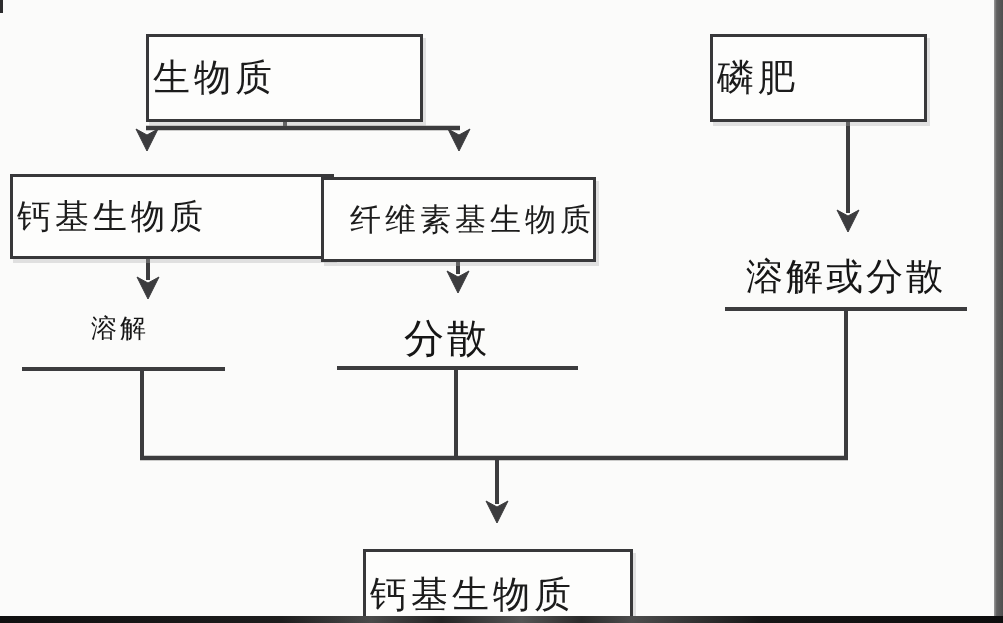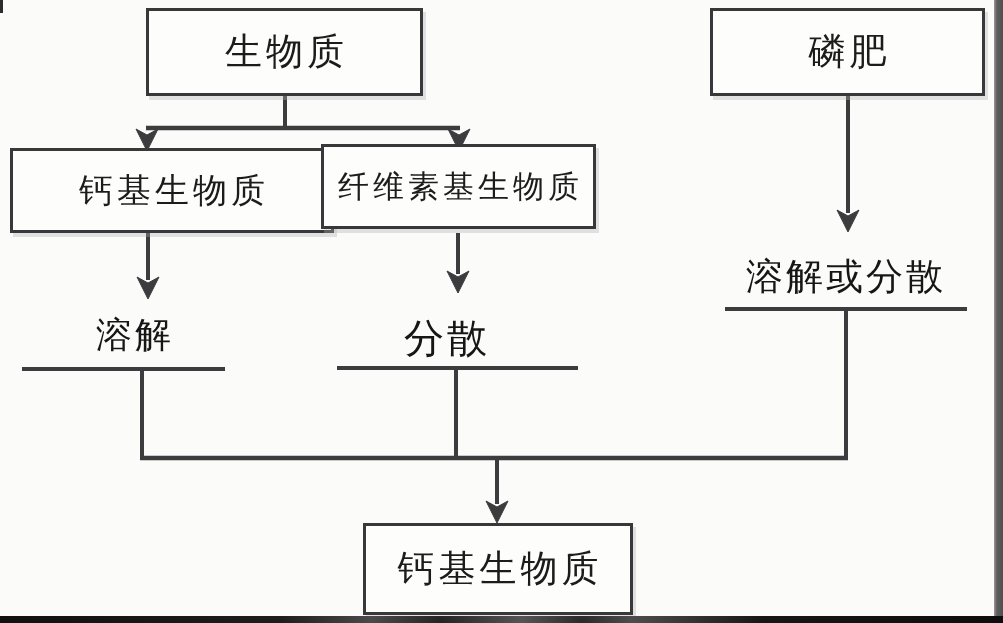--- a/index.html
+++ b/index.html
@@ -17,47 +17,48 @@
   #connectors{
     position:absolute;left:0;top:0;width:1003px;height:623px;
     z-index:1;
   }
   
   .node{
     position:absolute;
     box-sizing:border-box;
     border:3px solid #38383a;
     background:#fdfdfc;
-    display:flex;align-items:center;justify-content:center;
+    display:flex;align-items:center;justify-content:flex-start;
     color:#1c1c1c;
     box-shadow:3px 4px 0 rgba(175,175,175,0.35);
     z-index:2;
+    margin-top:26px;
   }
   .node .lbl{
     letter-spacing:4px;
     text-indent:4px;
     white-space:nowrap;
     font-weight:400;
   }
   #box-biomass   {left:146px;top:8px;  width:277px;height:88px;font-size:37px;}
-  #box-phosphate {left:710px;top:8px;  width:275px;height:88px;font-size:37px;}
+  #box-phosphate {left:710px;top:8px;  width:217px;height:88px;font-size:37px;}
   #box-calcium   {left:10px; top:148px;width:324px;height:85px;font-size:34px;}
-  #box-cellulose {left:321px;top:144px;width:275px;height:85px;font-size:31px;}
+  #box-cellulose {left:321px;top:151px;width:275px;height:85px;font-size:31px;padding-left:22px;}
   #box-composite {left:363px;top:523px;width:270px;height:92px;font-size:37px;}
   
   .free-label{
     position:absolute;
     color:#161616;
     text-align:center;
     white-space:nowrap;
     z-index:2;
     letter-spacing:3px;
     font-family:Liberation Serif, serif;
   }
-  #lbl-dissolve {left:55px; top:311px;width:160px;font-size:36px;}
+  #lbl-dissolve {left:40px; top:311px;width:160px;font-size:26px;}
   #lbl-disperse {left:367px;top:311px;width:160px;font-size:40px;}
   #lbl-dissolve-or-disperse {left:726px;top:252px;width:240px;font-size:37px;}
   #lbl-composite-reaction {left:524px;top:413px;width:180px;font-size:29px;text-align:left;letter-spacing:3px;}
   
   #edge-right{
     position:absolute;right:0;top:0;width:9px;height:623px;z-index:3;
     background:linear-gradient(90deg,#9a9a9a 0%,#606060 30%,#4f4f4f 100%);
   }
   #edge-bottom{
     position:absolute;left:0;bottom:0;width:1003px;height:7px;z-index:3;

